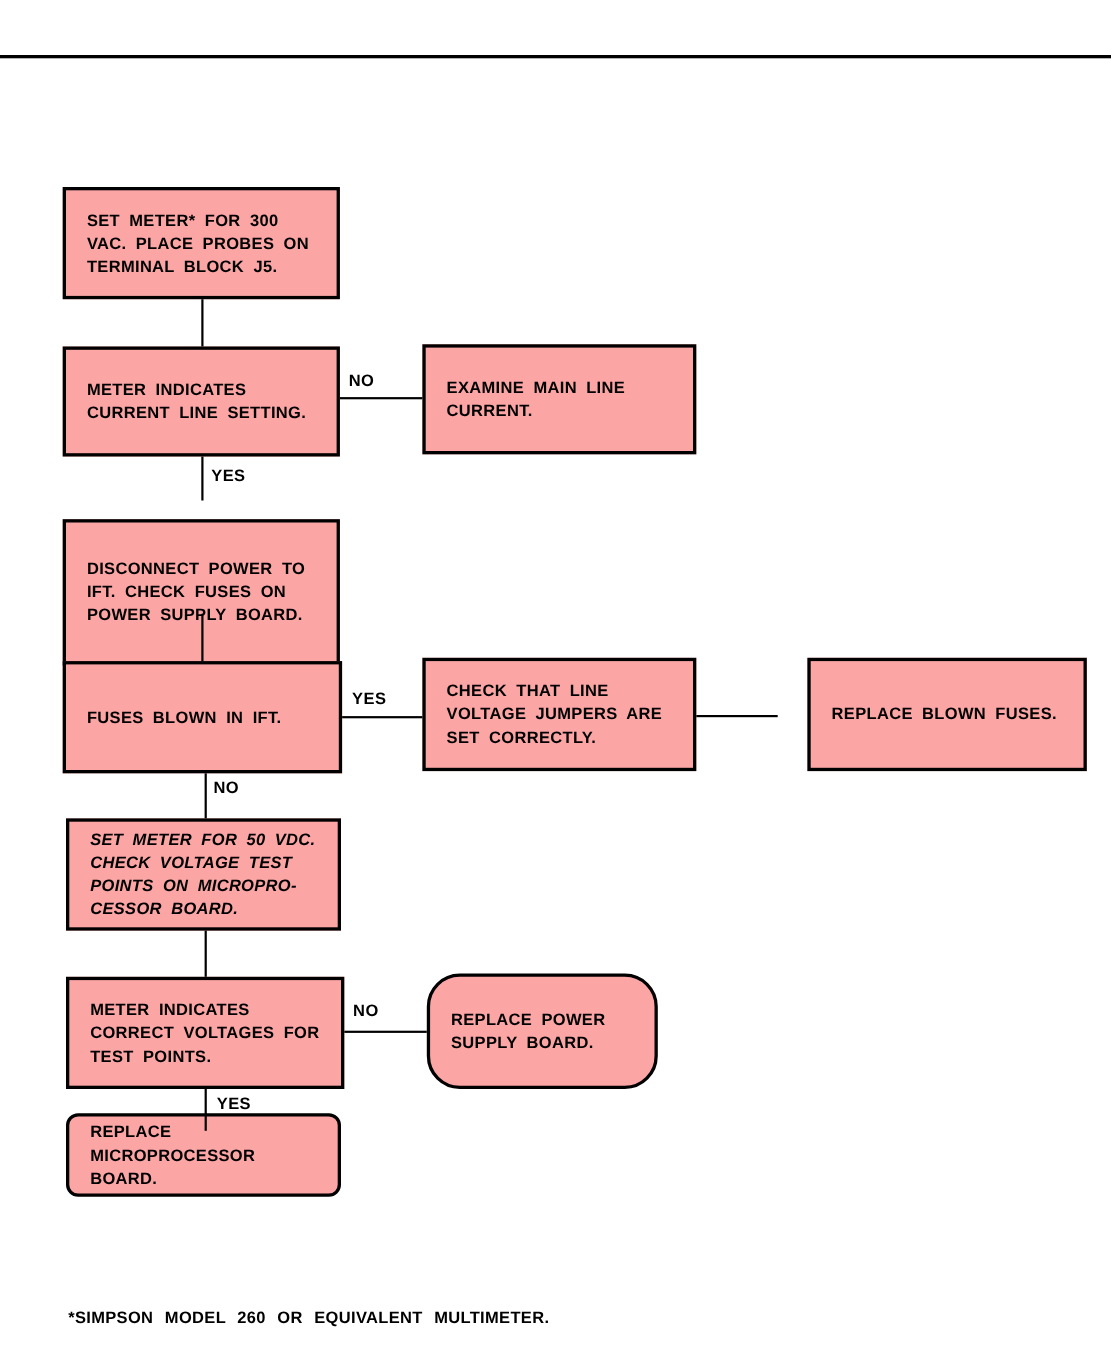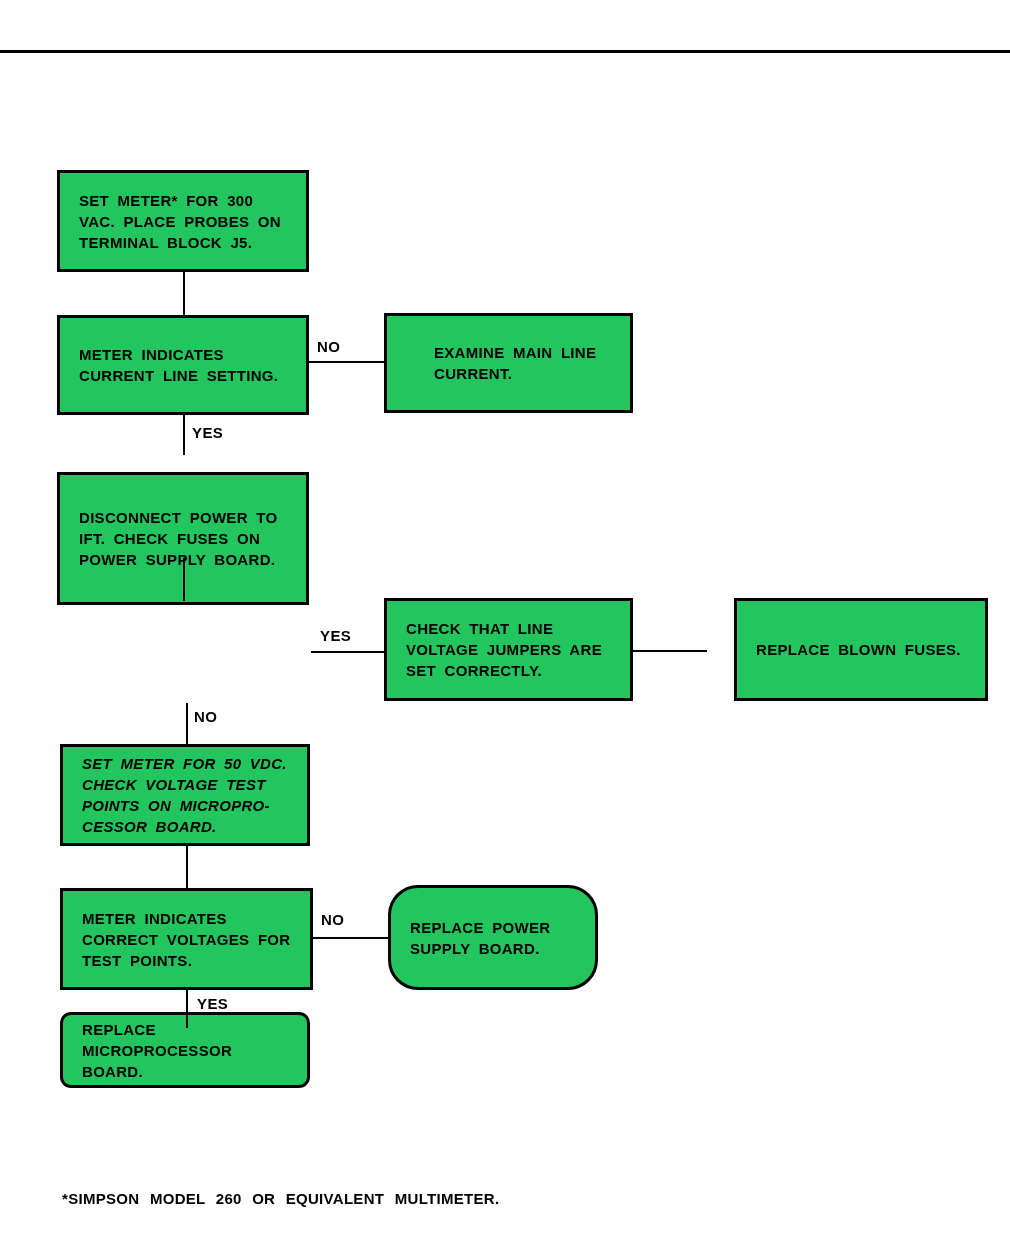--- a/index.html
+++ b/index.html
@@ -30,21 +30,21 @@
     top: 102px;
     font-size: 18px;
     font-weight: bold;
     letter-spacing: 0.4px;
     white-space: nowrap;
   }
   .node {
     position: absolute;
     box-sizing: border-box;
     border: 3px solid #000000;
-    background: #22c55e;
+    background: #fca5a5;
     display: flex;
     align-items: center;
   }
   .node-text {
     display: block;
     padding-left: 19px;
     padding-right: 8px;
     font-size: 15px;
     font-weight: bold;
     line-height: 21px;
@@ -70,21 +70,21 @@
     font-size: 15px;
     font-weight: bold;
     letter-spacing: 0.3px;
     word-spacing: 6px;
     white-space: nowrap;
   }
 
   
   #n-set-meter-300vac     { left: 57px;  top: 170px; width: 252px; height: 102px; }
   #n-meter-line-setting   { left: 57px;  top: 315px; width: 252px; height: 100px; }
-  #n-examine-main-line    { left: 384px; top: 313px; width: 249px; height: 100px; padding-left: 28px; }
+  #n-examine-main-line    { left: 384px; top: 313px; width: 249px; height: 100px; }
   #n-disconnect-power     { left: 57px;  top: 472px; width: 252px; height: 133px; }
   #n-fuses-blown          { left: 57px;  top: 601px; width: 254px; height: 102px; }
   #n-check-jumpers        { left: 384px; top: 598px; width: 249px; height: 103px; }
   #n-replace-fuses        { left: 707px; top: 598px; width: 254px; height: 103px; margin-left: 27px; }
   #n-set-meter-50vdc      { left: 60px;  top: 744px; width: 250px; height: 102px; font-style: italic; }
   #n-meter-voltages       { left: 60px;  top: 888px; width: 253px; height: 102px; }
   #n-replace-power-supply { left: 388px; top: 885px; width: 210px; height: 105px; border-radius: 30px; }
   #n-replace-micro-board  { left: 60px;  top: 1012px; width: 250px; height: 76px; border-radius: 11px; }
 
   
@@ -125,20 +125,23 @@
     <span class="node-text">METER INDICATES
 CURRENT LINE SETTING.</span>
   </div>
 
   <div class="node" id="n-disconnect-power">
     <span class="node-text">DISCONNECT POWER TO
 IFT. CHECK FUSES ON
 POWER SUPPLY BOARD.</span>
   </div>
 
+  <div class="node" id="n-fuses-blown">
+    <span class="node-text">FUSES BLOWN IN IFT.</span>
+  </div>
 
   <div class="node" id="n-set-meter-50vdc">
     <span class="node-text">SET METER FOR 50 VDC.
 CHECK VOLTAGE TEST
 POINTS ON MICROPRO-
 CESSOR BOARD.</span>
   </div>
 
   <div class="node" id="n-meter-voltages">
     <span class="node-text">METER INDICATES

